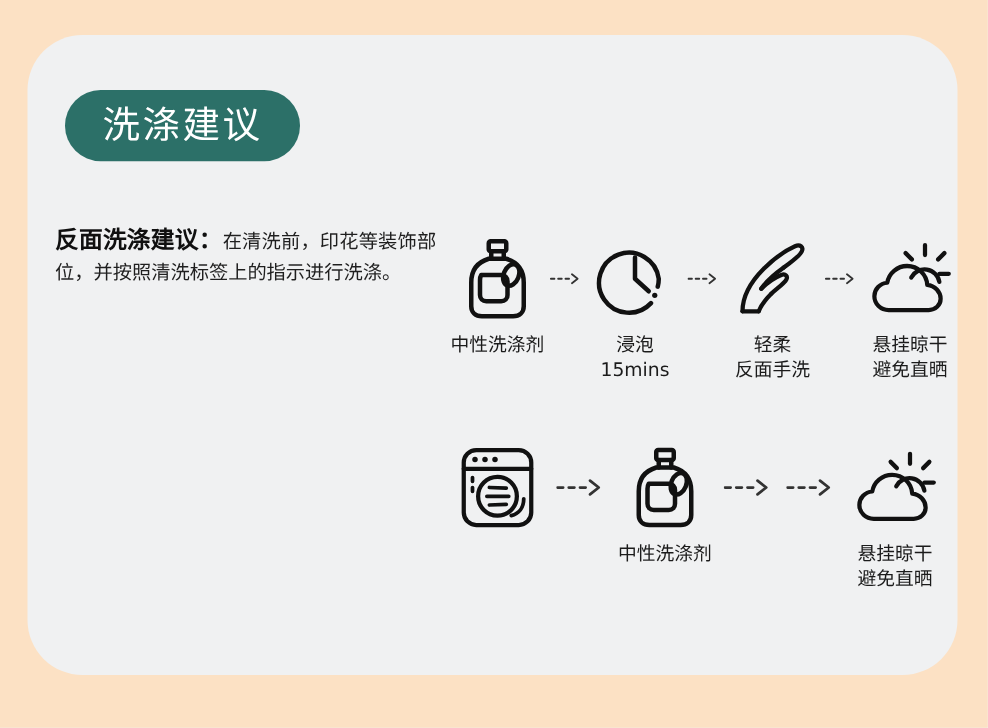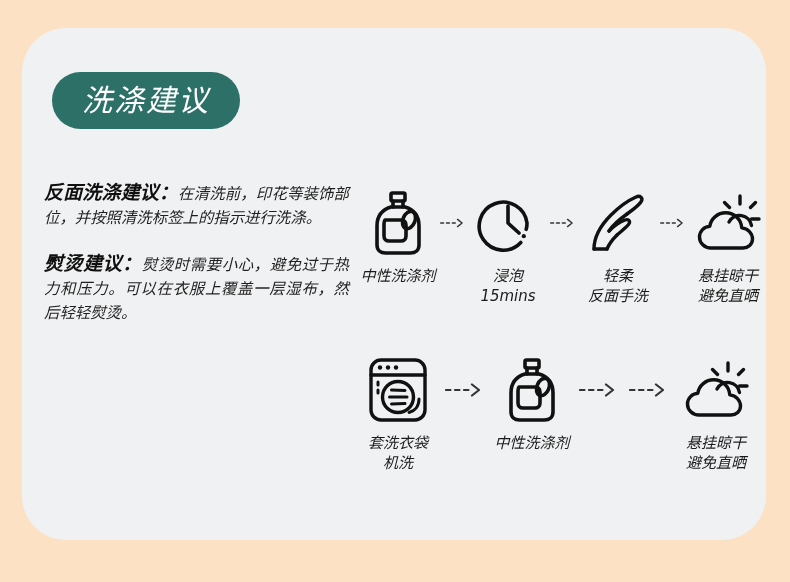--- a/index.html
+++ b/index.html
@@ -12,21 +12,20 @@
     height: 582px;
     background: #FCE1C4;
     font-family: "DejaVu Sans", "Liberation Sans", sans-serif;
     overflow: hidden;
   }
   #page {
     position: relative;
     width: 790px;
     height: 582px;
     background: #FCE1C4;
-    font-style: italic;
   }
   
   #card {
     position: absolute;
     left: 22px;
     top: 28px;
     width: 744px;
     height: 512px;
     background: #F0F1F2;
     border-radius: 44px 44px 44px 44px;
@@ -139,23 +138,20 @@
     <span class="badge-text">洗涤建议</span>
   </div>
 
   <div id="text-col">
 
     <div class="advice-block">
       <p class="advice-para"><span class="advice-label">反面洗涤建议：</span><span class="advice-body">在清洗前，印花等装饰部位，并按照清洗标签上的指示进行洗涤。</span></p>
     </div>
 
 
-    <div class="advice-block">
-      <p class="advice-para"><span class="advice-label">熨烫建议：</span><span class="advice-body">熨烫时需要小心，避免过于热力和压力。可以在衣服上覆盖一层湿布，然后轻轻熨烫。</span></p>
-    </div>
 
   </div>
 
   <div class="flow" id="flow-hand">
 
     <div class="step">
       <div class="step-icon">
         <svg width="54" height="66" viewBox="0 0 54 66" fill="none" stroke="#111" stroke-width="3.6" stroke-linejoin="round" stroke-linecap="round">
           <rect x="20" y="3" width="14" height="8" rx="1.5"></rect>
           <path d="M22 11 L22 17 M32 11 L32 17"></path>
@@ -240,22 +236,20 @@
           <path d="M4 18 L58 18"></path>
           <circle cx="13" cy="10.5" r="2.2" fill="#111" stroke="none"></circle>
           <circle cx="21" cy="10.5" r="2.2" fill="#111" stroke="none"></circle>
           <circle cx="29" cy="10.5" r="2.2" fill="#111" stroke="none"></circle>
           <circle cx="31" cy="40" r="15.5"></circle>
           <path d="M24.5 33 L38 33.5 M22.5 40 L40 40 M24.5 47 L38 46.5" stroke-width="3"></path>
           <path d="M11 25 L11 28 M11 33 L11 36" stroke-width="3"></path>
           <path d="M52 42 C52 49 48 54 42 55.5" stroke-width="3"></path>
         </svg>
       </div>
-      <div class="step-label">套洗衣袋
-机洗</div>
     </div>
 
     <div class="arrow">
       <svg width="40" height="14" viewBox="0 0 40 14" fill="none" stroke="#333" stroke-width="2.2" stroke-linecap="round">
         <path d="M1 7 L26 7" stroke-dasharray="4.5 4.5"></path>
         <path d="M27 1.5 L34 7 L27 12.5" fill="none" stroke-linejoin="round"></path>
       </svg>
     </div>
 
     <div class="step">

